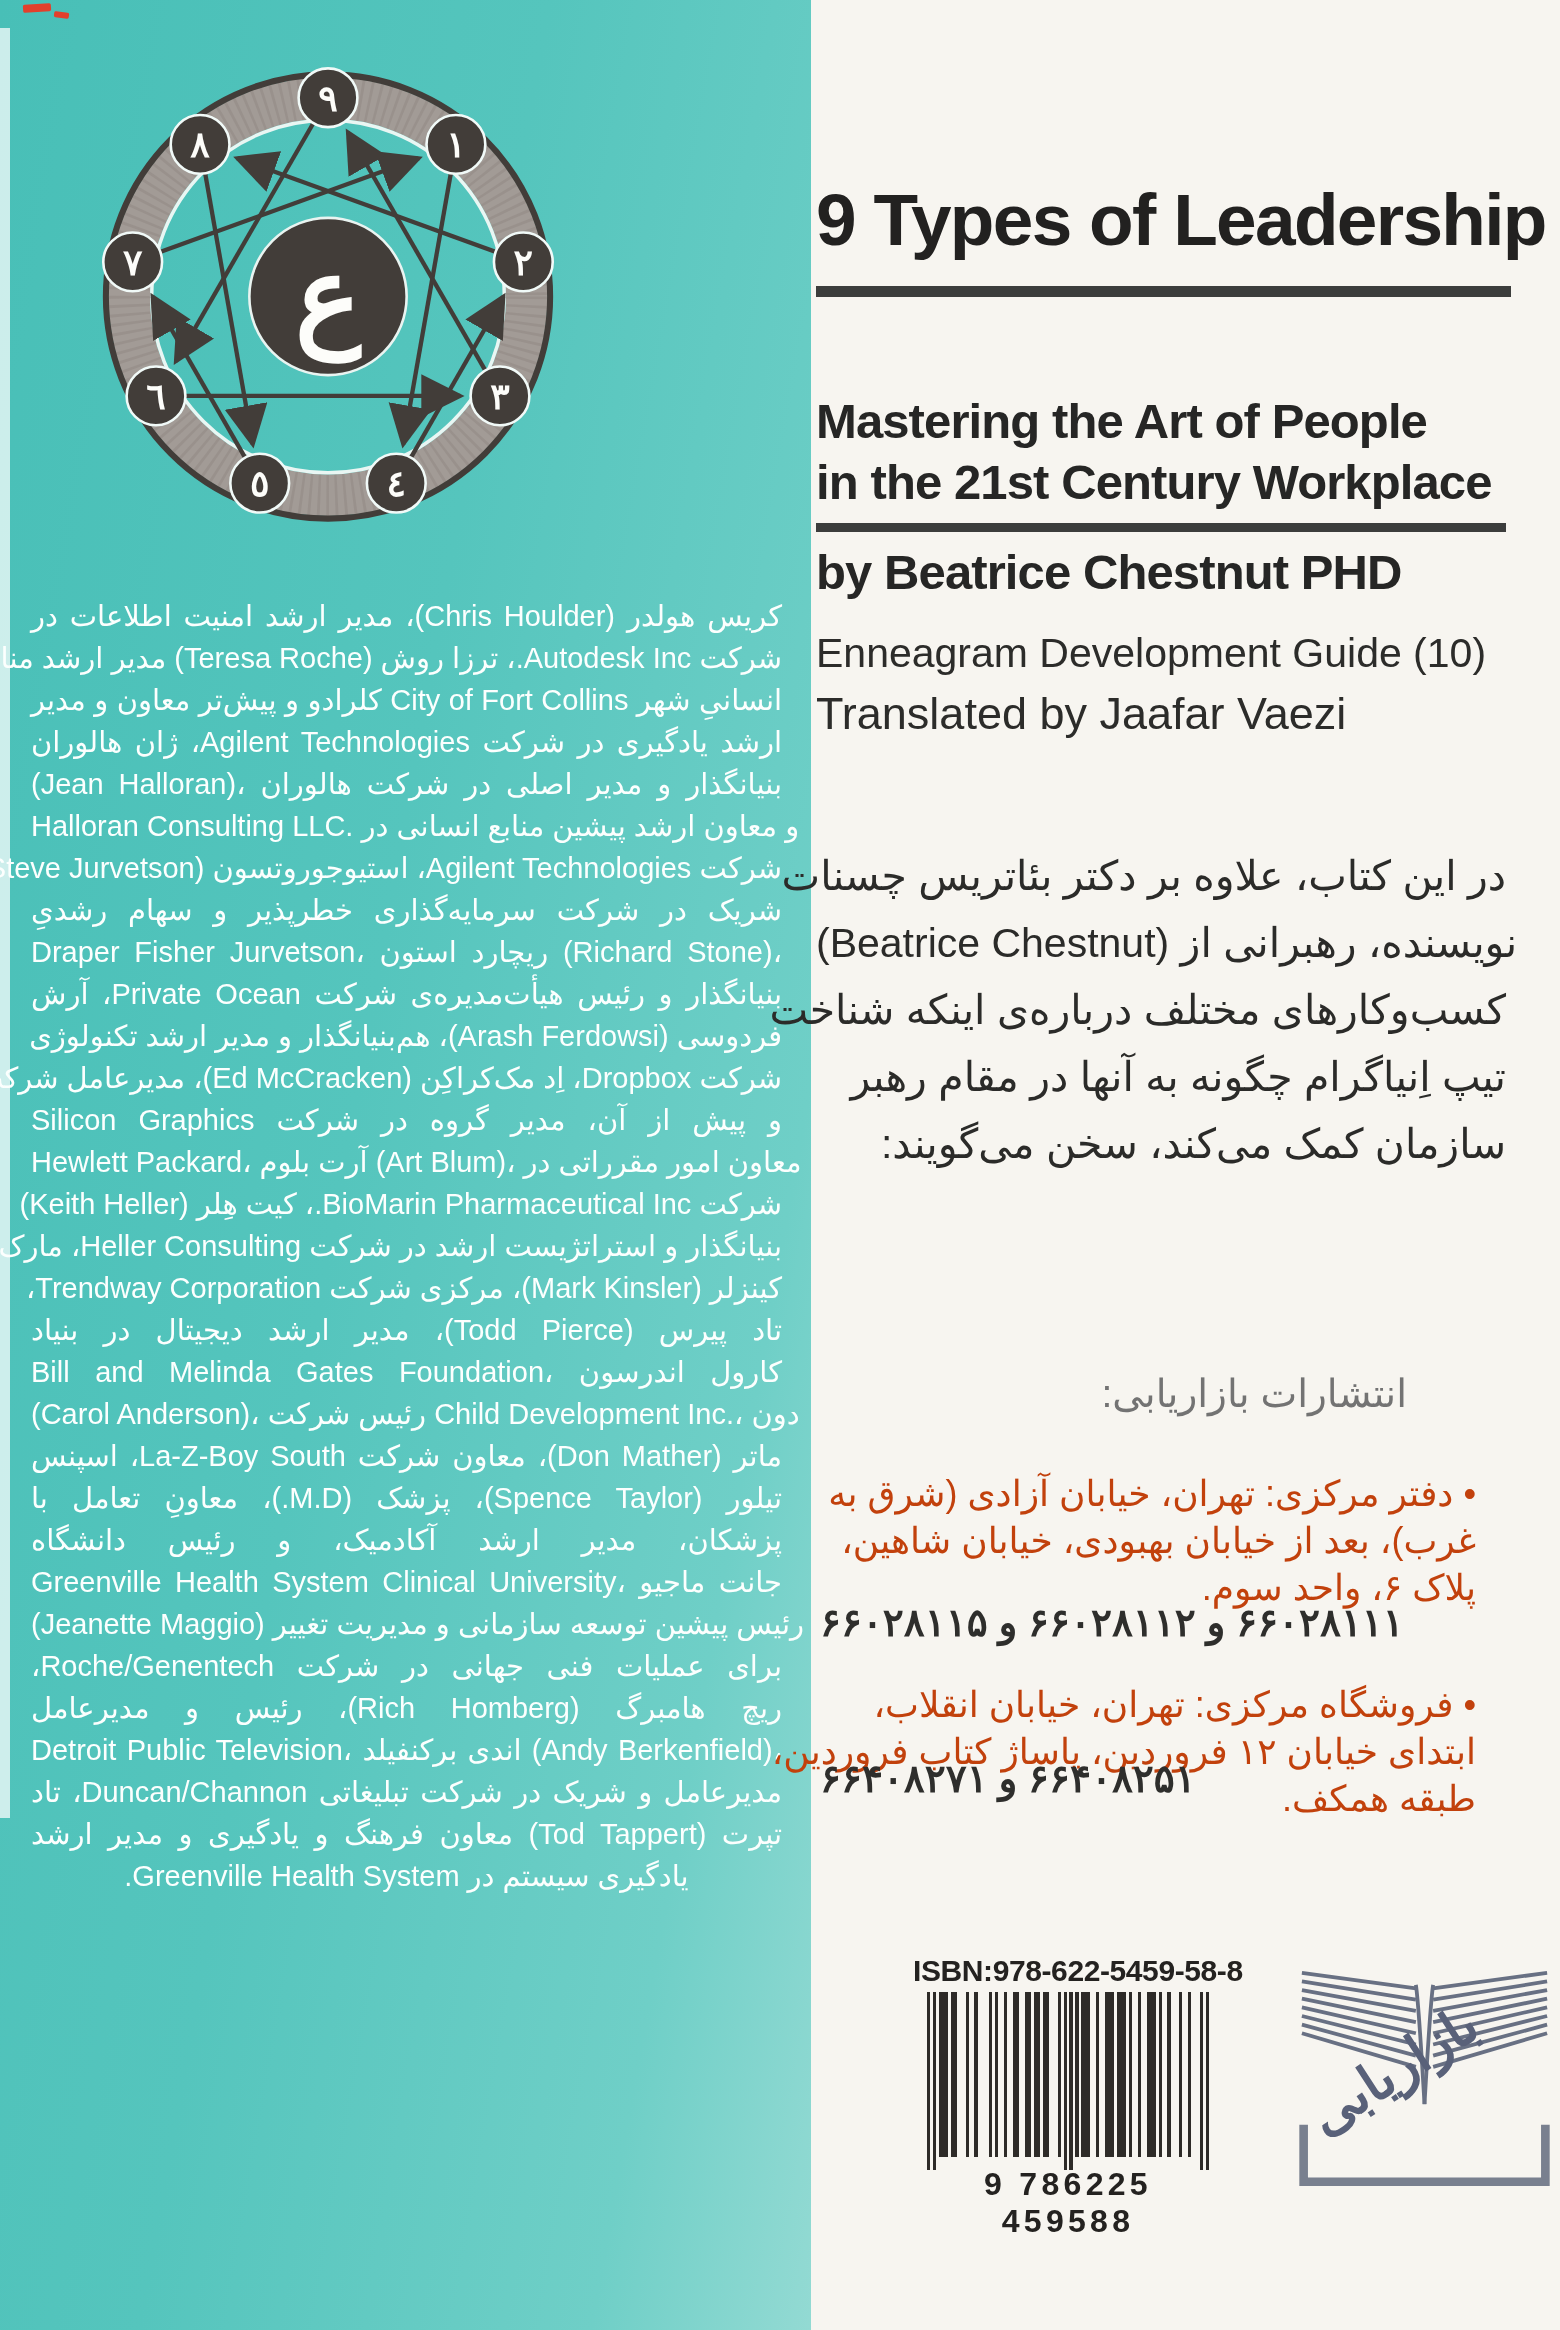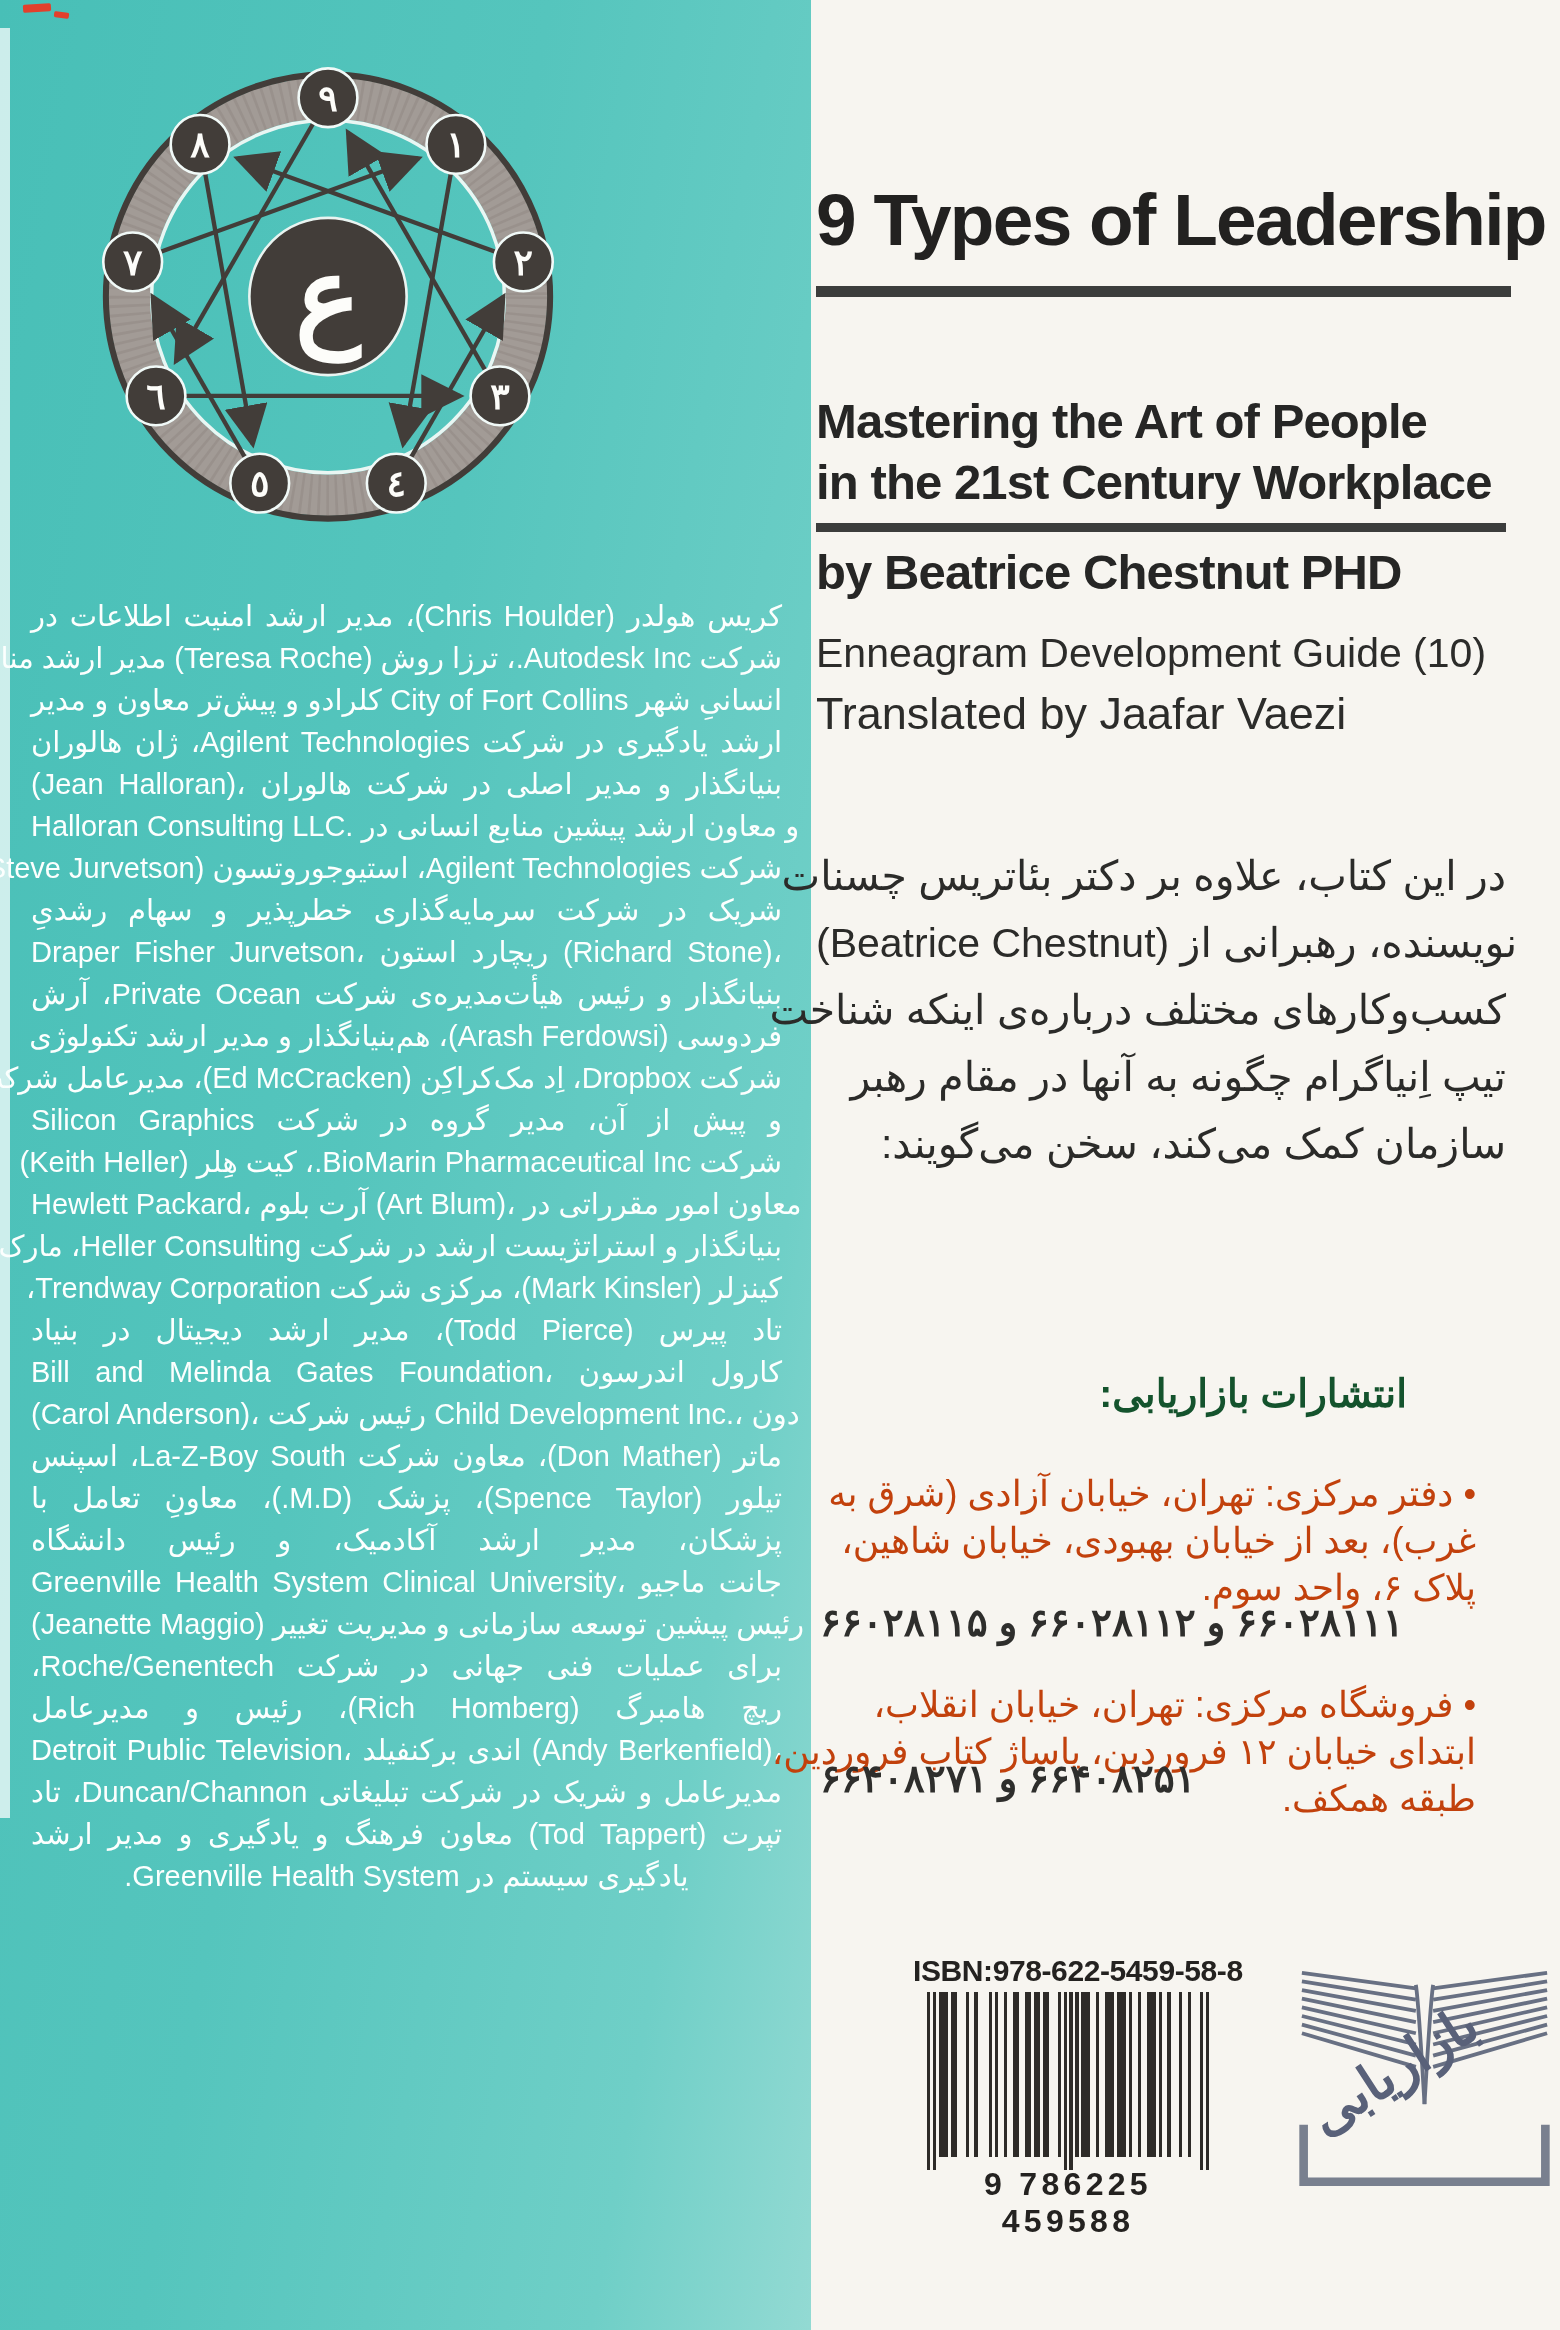--- a/index.html
+++ b/index.html
@@ -25,21 +25,21 @@
   .rule.r2{left:816px;top:523px;width:690px;height:8.6px;}
   .subtitle{position:absolute;left:816px;top:391px;font-size:49px;font-weight:bold;line-height:61px;
             letter-spacing:-0.9px;color:#262625;}
   .byline{position:absolute;left:816px;top:544px;font-size:49px;font-weight:bold;letter-spacing:-0.9px;color:#262625;}
   .series{position:absolute;left:816px;top:630px;font-size:41px;color:#2c2c2a;}
   .translator{position:absolute;left:816px;top:688px;font-size:45px;color:#2c2c2a;}
   .fa{direction:rtl;unicode-bidi:plaintext;}
   .fa-intro{position:absolute;left:816px;top:843px;width:690px;font-size:41px;font-weight:normal;
             line-height:67px;color:#2b2b29;}
   .fa-intro .ln{direction:rtl;unicode-bidi:plaintext;text-align:right;white-space:nowrap;}
-  .pub-heading{position:absolute;right:154px;top:1371px;font-size:39px;font-weight:bold;color:#14532d;}
+  .pub-heading{position:absolute;right:154px;top:1371px;font-size:39px;font-weight:normal;color:#737373;}
   .addr{position:absolute;left:784px;width:692px;font-size:36px;line-height:47px;color:#c2410c;}
   .addr .ln{direction:rtl;unicode-bidi:plaintext;text-align:right;white-space:nowrap;}
   .addr.office{top:1470px;}
   .addr.store{top:1681px;}
   .phones{position:absolute;left:820px;font-size:39px;font-weight:bold;color:#2e2e2c;
           direction:rtl;unicode-bidi:plaintext;white-space:nowrap;}
   .phones.p1{top:1600px;}
   .phones.p2{top:1756px;}
   
   .isbn{position:absolute;left:913px;top:1954px;font-size:30px;font-weight:bold;letter-spacing:-0.4px;color:#242220;}
@@ -113,22 +113,22 @@
         <div class="ln">ارشد یادگیری در شرکت Agilent Technologies، ژان هالوران</div>
         <div class="ln">(Jean Halloran)، بنیانگذار و مدیر اصلی در شرکت هالوران</div>
         <div class="ln">Halloran Consulting LLC. و معاون ارشد پیشین منابع انسانی در</div>
         <div class="ln">شرکت Agilent Technologies، استیوجوروتسون (Steve Jurvetson)،</div>
         <div class="ln">شریک در شرکت سرمایه‌گذاری خطرپذیر و سهام رشدیِ</div>
         <div class="ln">Draper Fisher Jurvetson، ریچارد استون (Richard Stone)،</div>
         <div class="ln">بنیانگذار و رئیس هیأت‌مدیره‌ی شرکت Private Ocean، آرش</div>
         <div class="ln">فردوسی (Arash Ferdowsi)، هم‌بنیانگذار و مدیر ارشد تکنولوژی</div>
         <div class="ln">شرکت Dropbox، اِد مک‌کراکِن (Ed McCracken)، مدیرعامل شرکت</div>
         <div class="ln">Silicon Graphics و پیش از آن، مدیر گروه در شرکت</div>
+        <div class="ln">Hewlett Packard، آرت بلوم (Art Blum)، معاون امور مقرراتی در</div>
         <div class="ln">شرکت BioMarin Pharmaceutical Inc.، کیت هِلر (Keith Heller)</div>
-        <div class="ln">Hewlett Packard، آرت بلوم (Art Blum)، معاون امور مقرراتی در</div>
         <div class="ln">بنیانگذار و استراتژیست ارشد در شرکت Heller Consulting، مارک</div>
         <div class="ln">کینزلر (Mark Kinsler)، مرکزی شرکت Trendway Corporation،</div>
         <div class="ln">تاد پیرس (Todd Pierce)، مدیر ارشد دیجیتال در بنیاد</div>
         <div class="ln">Bill and Melinda Gates Foundation، کارول اندرسون</div>
         <div class="ln">(Carol Anderson)، رئیس شرکت Child Development Inc.، دون</div>
         <div class="ln">ماتر (Don Mather)، معاون شرکت La-Z-Boy South، اسپنس</div>
         <div class="ln">تیلور (Spence Taylor)، پزشک (M.D.)، معاونِ تعامل با</div>
         <div class="ln">پزشکان، مدیر ارشد آکادمیک، و رئیس دانشگاه</div>
         <div class="ln">Greenville Health System Clinical University، جانت ماجیو</div>
         <div class="ln">(Jeanette Maggio) رئیس پیشین توسعه سازمانی و مدیریت تغییر</div>

